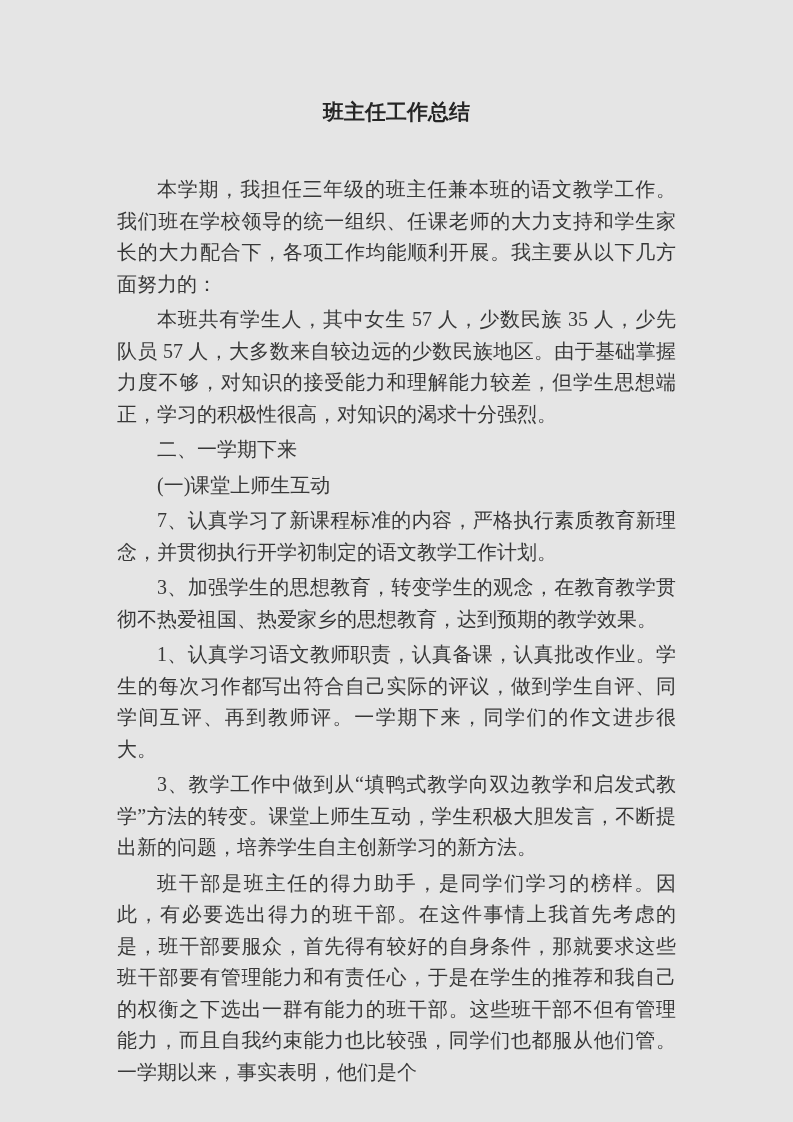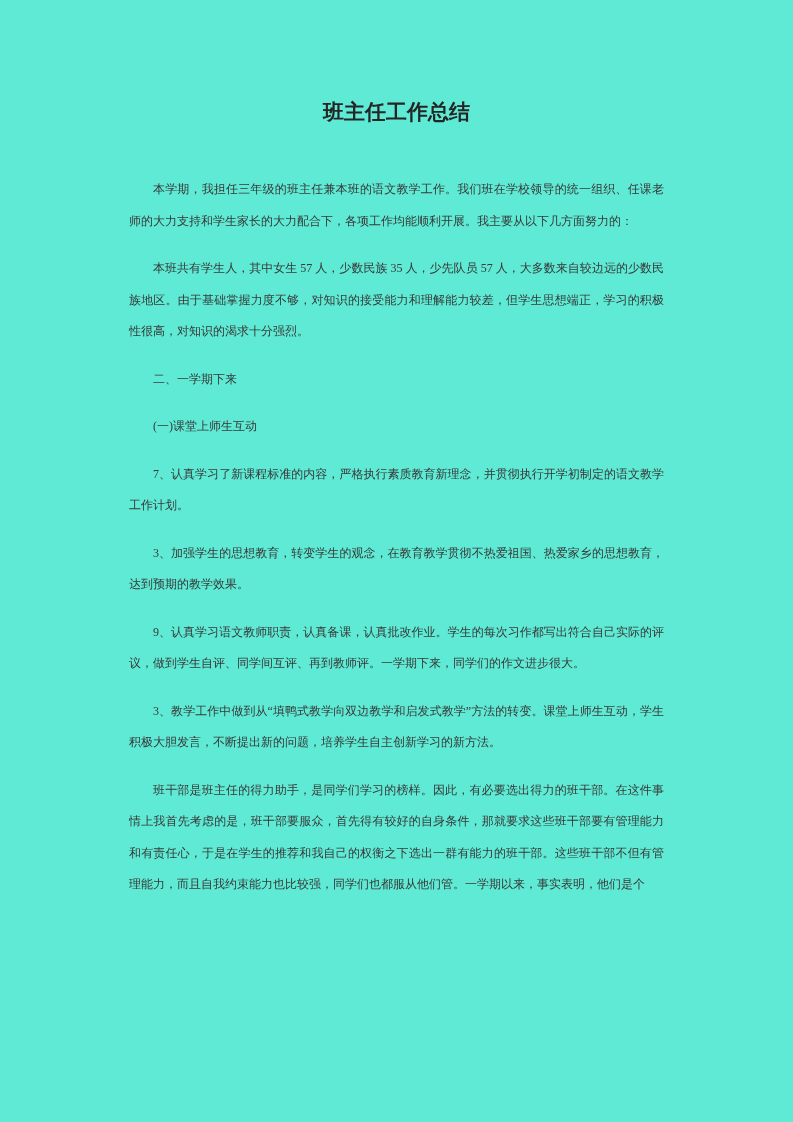--- a/index.html
+++ b/index.html
@@ -4,21 +4,21 @@
 <style>
   html, body {
     margin: 0;
     padding: 0;
     background: #ffffff;
   }
   .page {
     position: relative;
     width: 793px;
     height: 1122px;
-    background: #5eead4;
+    background: #e5e5e5;
     overflow: hidden;
     font-family: "Liberation Serif", "DejaVu Serif", serif;
   }
   .content {
     position: absolute;
     left: 113px;
     top: 0;
     width: 567px;
     padding-top: 96px;
     box-sizing: content-box;
@@ -26,22 +26,22 @@
   .doc-title {
     margin: 0 0 46px 0;
     font-size: 21px;
     line-height: 32px;
     font-weight: bold;
     text-align: center;
     color: #252525;
     letter-spacing: 0;
   }
   .para {
-    margin: 16px;
-    font-size: 12px;
+    margin: 4px;
+    font-size: 20px;
     line-height: 31.5px;
     color: #383838;
     text-align: justify;
     text-justify: inter-ideograph;
     text-indent: 2em;
     word-break: break-all;
     overflow-wrap: break-word;
   }
 </style>
 </head>
@@ -50,18 +50,18 @@
 <div class="page">
   <div class="content">
     <h1 class="doc-title">班主任工作总结</h1>
     <div>
         <p class="para">本学期，我担任三年级的班主任兼本班的语文教学工作。我们班在学校领导的统一组织、任课老师的大力支持和学生家长的大力配合下，各项工作均能顺利开展。我主要从以下几方面努力的：</p>
         <p class="para">本班共有学生人，其中女生 57 人，少数民族 35 人，少先队员 57 人，大多数来自较边远的少数民族地区。由于基础掌握力度不够，对知识的接受能力和理解能力较差，但学生思想端正，学习的积极性很高，对知识的渴求十分强烈。</p>
         <p class="para">二、一学期下来</p>
         <p class="para">(一)课堂上师生互动</p>
         <p class="para">7、认真学习了新课程标准的内容，严格执行素质教育新理念，并贯彻执行开学初制定的语文教学工作计划。</p>
         <p class="para">3、加强学生的思想教育，转变学生的观念，在教育教学贯彻不热爱祖国、热爱家乡的思想教育，达到预期的教学效果。</p>
-        <p class="para">9、认真学习语文教师职责，认真备课，认真批改作业。学生的每次习作都写出符合自己实际的评议，做到学生自评、同学间互评、再到教师评。一学期下来，同学们的作文进步很大。</p>
+        <p class="para">1、认真学习语文教师职责，认真备课，认真批改作业。学生的每次习作都写出符合自己实际的评议，做到学生自评、同学间互评、再到教师评。一学期下来，同学们的作文进步很大。</p>
         <p class="para">3、教学工作中做到从“填鸭式教学向双边教学和启发式教学”方法的转变。课堂上师生互动，学生积极大胆发言，不断提出新的问题，培养学生自主创新学习的新方法。</p>
         <p class="para">班干部是班主任的得力助手，是同学们学习的榜样。因此，有必要选出得力的班干部。在这件事情上我首先考虑的是，班干部要服众，首先得有较好的自身条件，那就要求这些班干部要有管理能力和有责任心，于是在学生的推荐和我自己的权衡之下选出一群有能力的班干部。这些班干部不但有管理能力，而且自我约束能力也比较强，同学们也都服从他们管。一学期以来，事实表明，他们是个</p>
       </div>
   </div>
 </div>
 
 </body></html>

